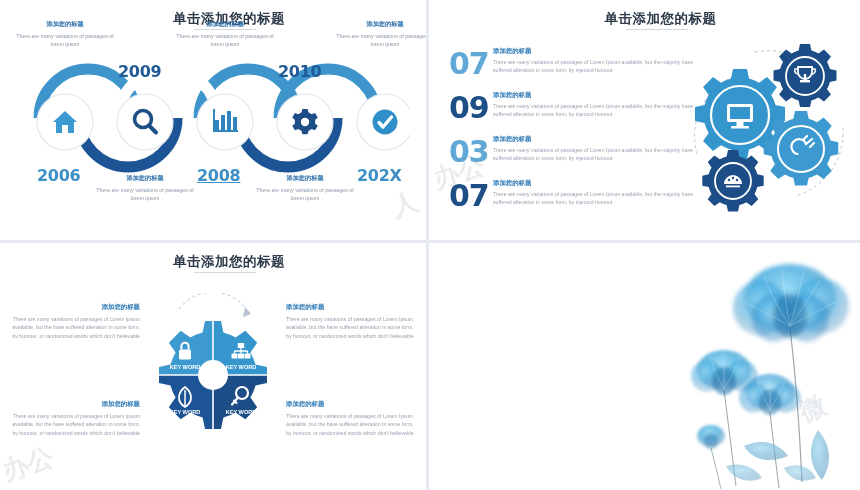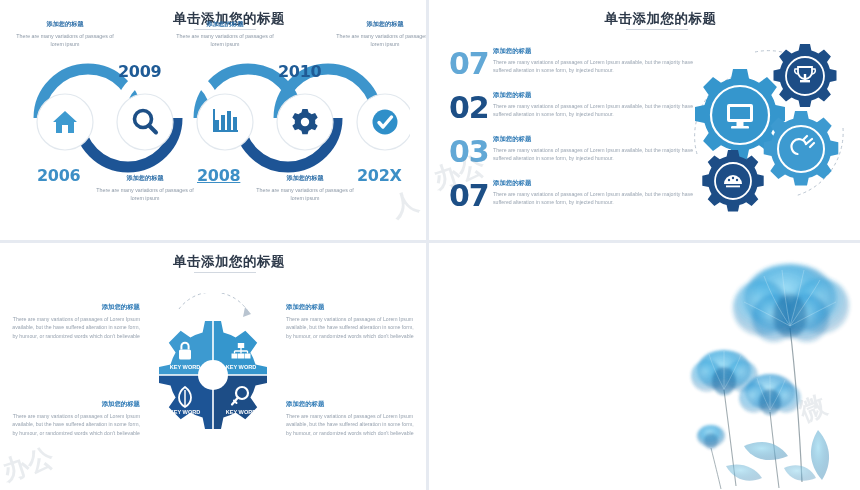--- a/index.html
+++ b/index.html
@@ -222,21 +222,21 @@
 
     <div class="num-list">
       <div class="num-row">
         <div class="num-big n-light">07</div>
         <div class="num-txt">
           <div class="h">添加您的标题</div>
           <div class="p">There are many variations of passages of Lorem Ipsum available, but the majority have suffered alteration in some form, by injected humour.</div>
         </div>
       </div>
       <div class="num-row">
-        <div class="num-big n-dark">02</div>
+        <div class="num-big n-dark">09</div>
         <div class="num-txt">
           <div class="h">添加您的标题</div>
           <div class="p">There are many variations of passages of Lorem Ipsum available, but the majority have suffered alteration in some form, by injected humour.</div>
         </div>
       </div>
       <div class="num-row">
         <div class="num-big n-light">03</div>
         <div class="num-txt">
           <div class="h">添加您的标题</div>
           <div class="p">There are many variations of passages of Lorem Ipsum available, but the majority have suffered alteration in some form, by injected humour.</div>

